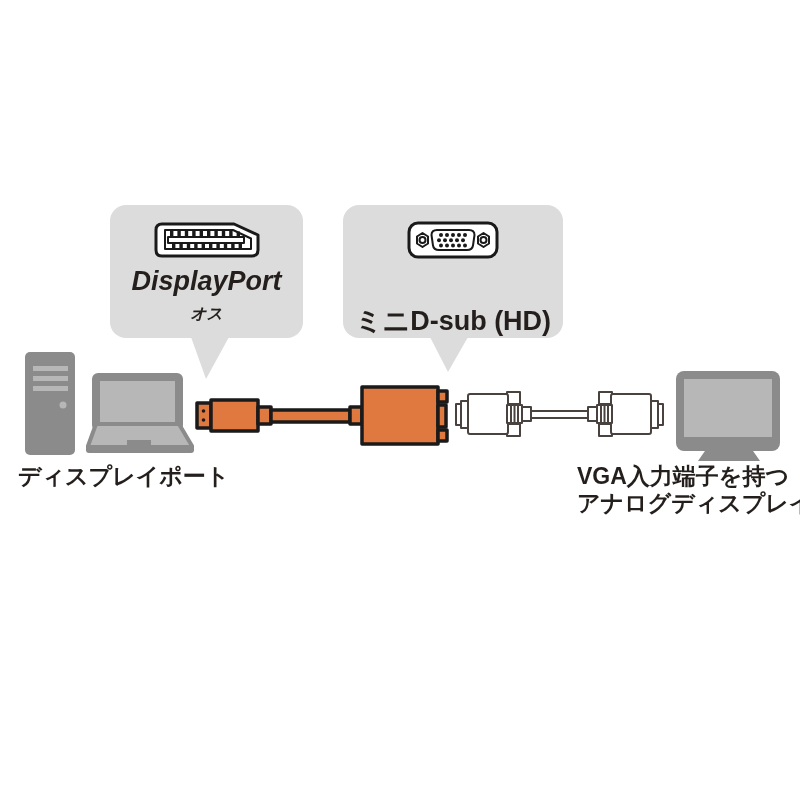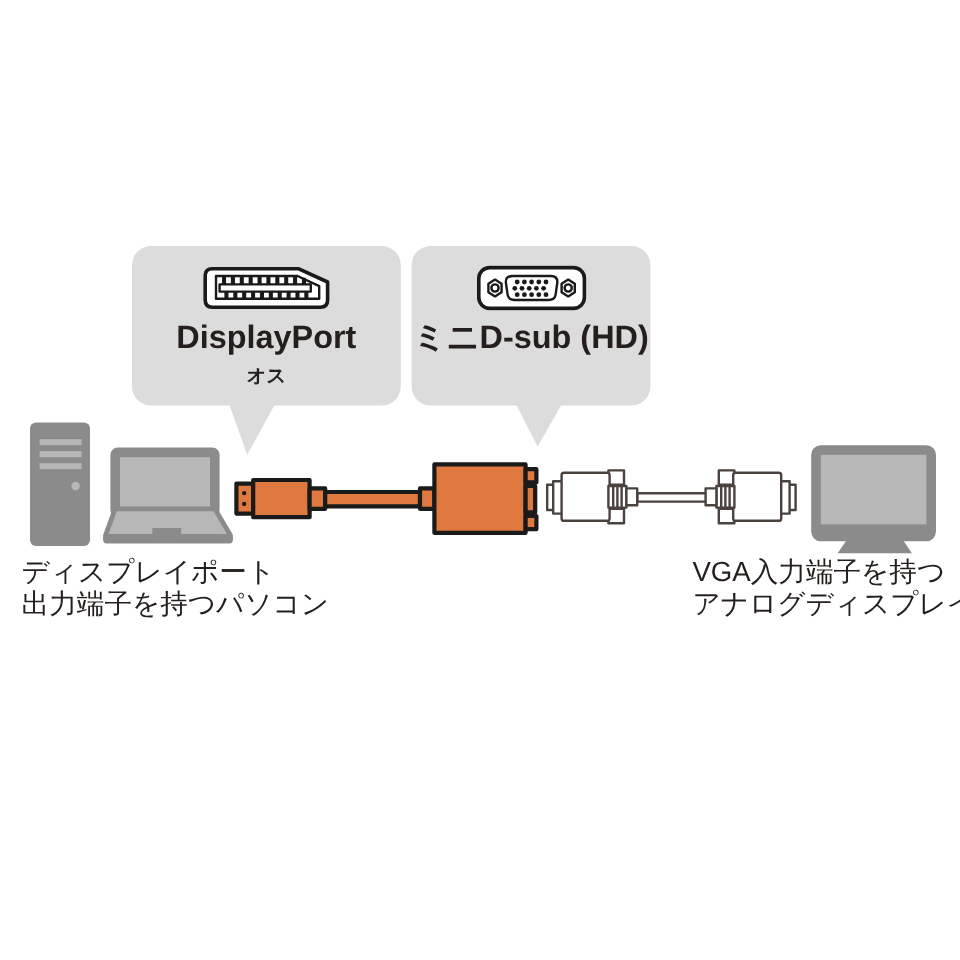--- a/index.html
+++ b/index.html
@@ -32,28 +32,28 @@
   .inkdot{fill:var(--ink,#1a1a1a);}
   .white-part{fill:#ffffff;stroke:var(--cable_ink,#4a423f);stroke-width:2;stroke-linejoin:round;}
   .rib{stroke:var(--cable_ink,#4a423f);stroke-width:2;fill:none;}
   
   .icon-outline{fill:#ffffff;stroke:var(--ink,#1a1a1a);stroke-width:3;stroke-linejoin:round;}
   .icon-thin{fill:none;stroke:var(--ink,#1a1a1a);stroke-width:2;stroke-linejoin:round;}
   .icon-fill{fill:var(--ink,#1a1a1a);}
   
   .device-label{
     position:absolute;
-    font-size:23px;font-weight:normal;color:var(--text,#241f1c);
+    font-size:23px;font-weight:bold;color:var(--text,#241f1c);
     line-height:27px;white-space:nowrap;
   }
 </style>
 </head>
 <body>
 
-<div class="bubble" style="left:110px;top:205px;width:224px;height:133px;">
+<div class="bubble" style="left:110px;top:205px;width:193px;height:133px;font-style:italic;">
   <div class="icon-wrap">
     <svg width="106" height="36" viewBox="0 0 106 36">
       <path class="icon-outline" d="M8,2 H80 L104,13 V28 Q104,34 98,34 H8 Q2,34 2,28 V8 Q2,2 8,2 Z"></path>
       <path class="icon-thin" d="M11,8 H79 L97,16.5 V27 H11 Z"></path>
       <rect class="icon-thin" x="14" y="15" width="76" height="6"></rect>
       <g class="icon-fill">
         <rect x="16" y="8.5" width="3.4" height="7"></rect>
           <rect x="23.4" y="8.5" width="3.4" height="7"></rect>
         <rect x="30.8" y="8.5" width="3.4" height="7"></rect>
           <rect x="38.2" y="8.5" width="3.4" height="7"></rect>
@@ -76,21 +76,21 @@
       </g>
     </svg>
   </div>
   <div class="bubble-line1">DisplayPort</div>
   <div class="bubble-line2">オス</div>
 </div>
 <svg class="tail" style="left:185px;top:337px;" width="50" height="45" viewBox="0 0 50 45">
   <polygon points="6,0 44,0 21,42"></polygon>
 </svg>
 
-<div class="bubble" style="left:343px;top:205px;width:199px;height:133px;">
+<div class="bubble" style="left:343px;top:205px;width:220px;height:133px;justify-content:space-between;">
   <div class="icon-wrap">
     <svg width="92" height="38" viewBox="0 0 92 38">
       <rect class="icon-outline" x="2" y="2" width="88" height="34" rx="9"></rect>
       <g>
         <polygon class="icon-thin" points="15.5,12 21,15.5 21,22.5 15.5,26 10,22.5 10,15.5"></polygon>
         <circle class="icon-thin" cx="15.5" cy="19" r="3"></circle>
       </g>
       <g>
         <polygon class="icon-thin" points="76.5,12 82,15.5 82,22.5 76.5,26 71,22.5 71,15.5"></polygon>
         <circle class="icon-thin" cx="76.5" cy="19" r="3"></circle>
@@ -170,19 +170,18 @@
 
   <g>
     <rect class="gray" x="676" y="371" width="104" height="80" rx="8"></rect>
     <rect class="light" x="684" y="379" width="88" height="58"></rect>
     <path class="gray" d="M707,448 L751,448 L760,461 L698,461 Z"></path>
   </g>
 </svg>
 
 <div class="device-label" style="left:18px;top:463px;">
   <div>ディスプレイポート</div>
-  <div>出力端子を持つパソコン</div>
 </div>
 
 <div class="device-label" style="left:577px;top:463px;">
   <div>VGA入力端子を持つ</div>
   <div>アナログディスプレイ</div>
 </div>
 
 </body></html>

